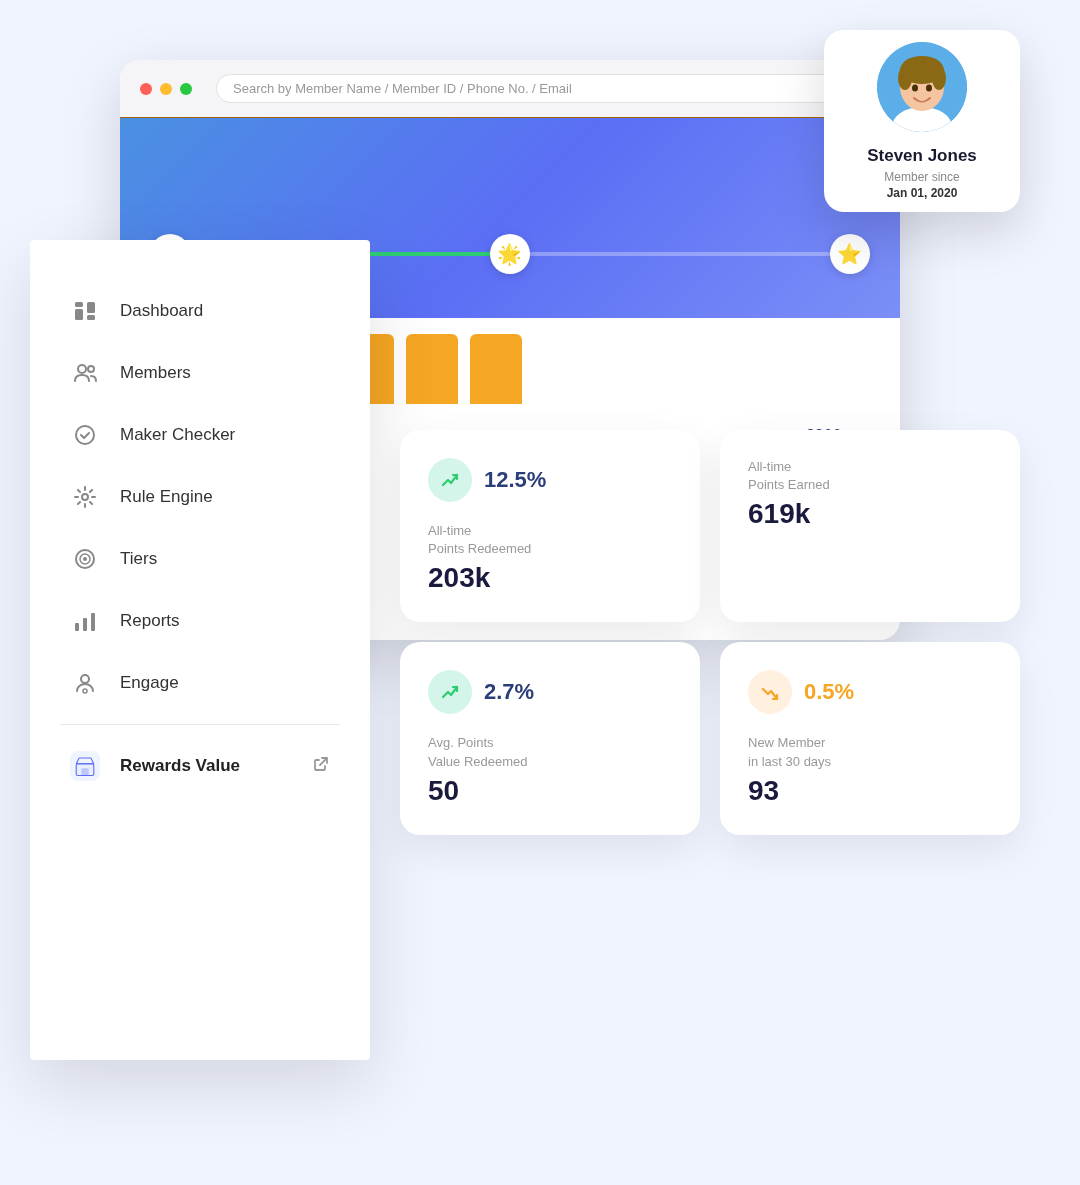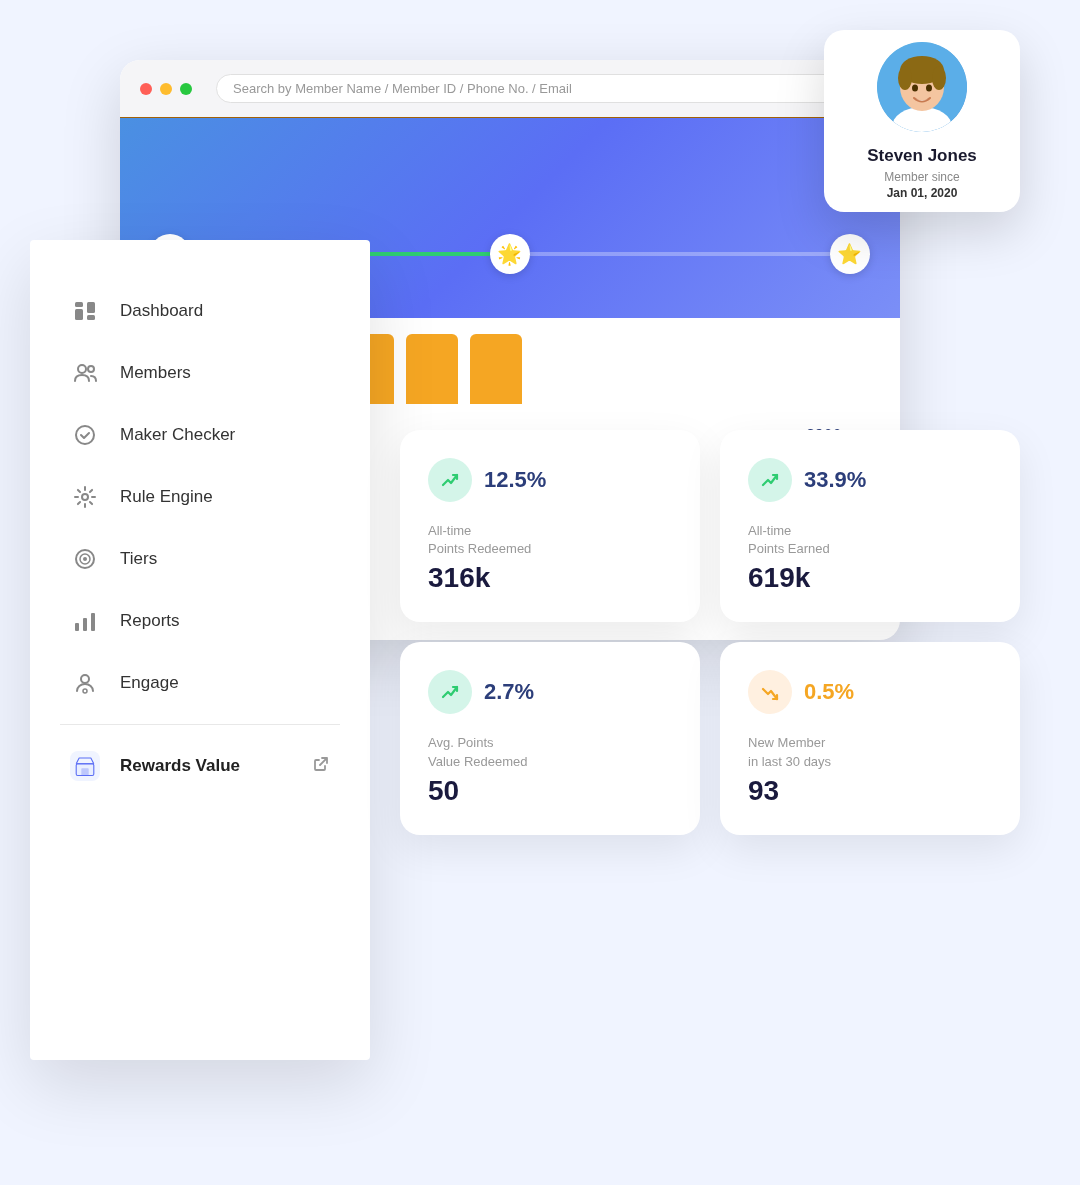--- a/index.html
+++ b/index.html
@@ -522,33 +522,24 @@
       <div class="stat-card-header">
         <div class="trend-bubble green">
           <svg width="22" height="22" viewBox="0 0 22 22" fill="none">
             <path d="M4 16l5-5 3 3 6-8" stroke="#2ecc71" stroke-width="2.2" stroke-linecap="round" stroke-linejoin="round"></path>
             <path d="M14 6h4v4" stroke="#2ecc71" stroke-width="2.2" stroke-linecap="round" stroke-linejoin="round"></path>
           </svg>
         </div>
         <span class="stat-card-pct">12.5%</span>
       </div>
       <div class="stat-card-sub">All-time<br>Points Redeemed</div>
-      <div class="stat-card-val">316k</div>
+      <div class="stat-card-val">203k</div>
     </div>
 
     <div class="stat-card">
-      <div class="stat-card-header">
-        <div class="trend-bubble green">
-          <svg width="22" height="22" viewBox="0 0 22 22" fill="none">
-            <path d="M4 16l5-5 3 3 6-8" stroke="#2ecc71" stroke-width="2.2" stroke-linecap="round" stroke-linejoin="round"></path>
-            <path d="M14 6h4v4" stroke="#2ecc71" stroke-width="2.2" stroke-linecap="round" stroke-linejoin="round"></path>
-          </svg>
-        </div>
-        <span class="stat-card-pct">33.9%</span>
-      </div>
       <div class="stat-card-sub">All-time<br>Points Earned</div>
       <div class="stat-card-val">619k</div>
     </div>
 
     <div class="stat-card">
       <div class="stat-card-header">
         <div class="trend-bubble green">
           <svg width="22" height="22" viewBox="0 0 22 22" fill="none">
             <path d="M4 16l5-5 3 3 6-8" stroke="#2ecc71" stroke-width="2.2" stroke-linecap="round" stroke-linejoin="round"></path>
             <path d="M14 6h4v4" stroke="#2ecc71" stroke-width="2.2" stroke-linecap="round" stroke-linejoin="round"></path>

